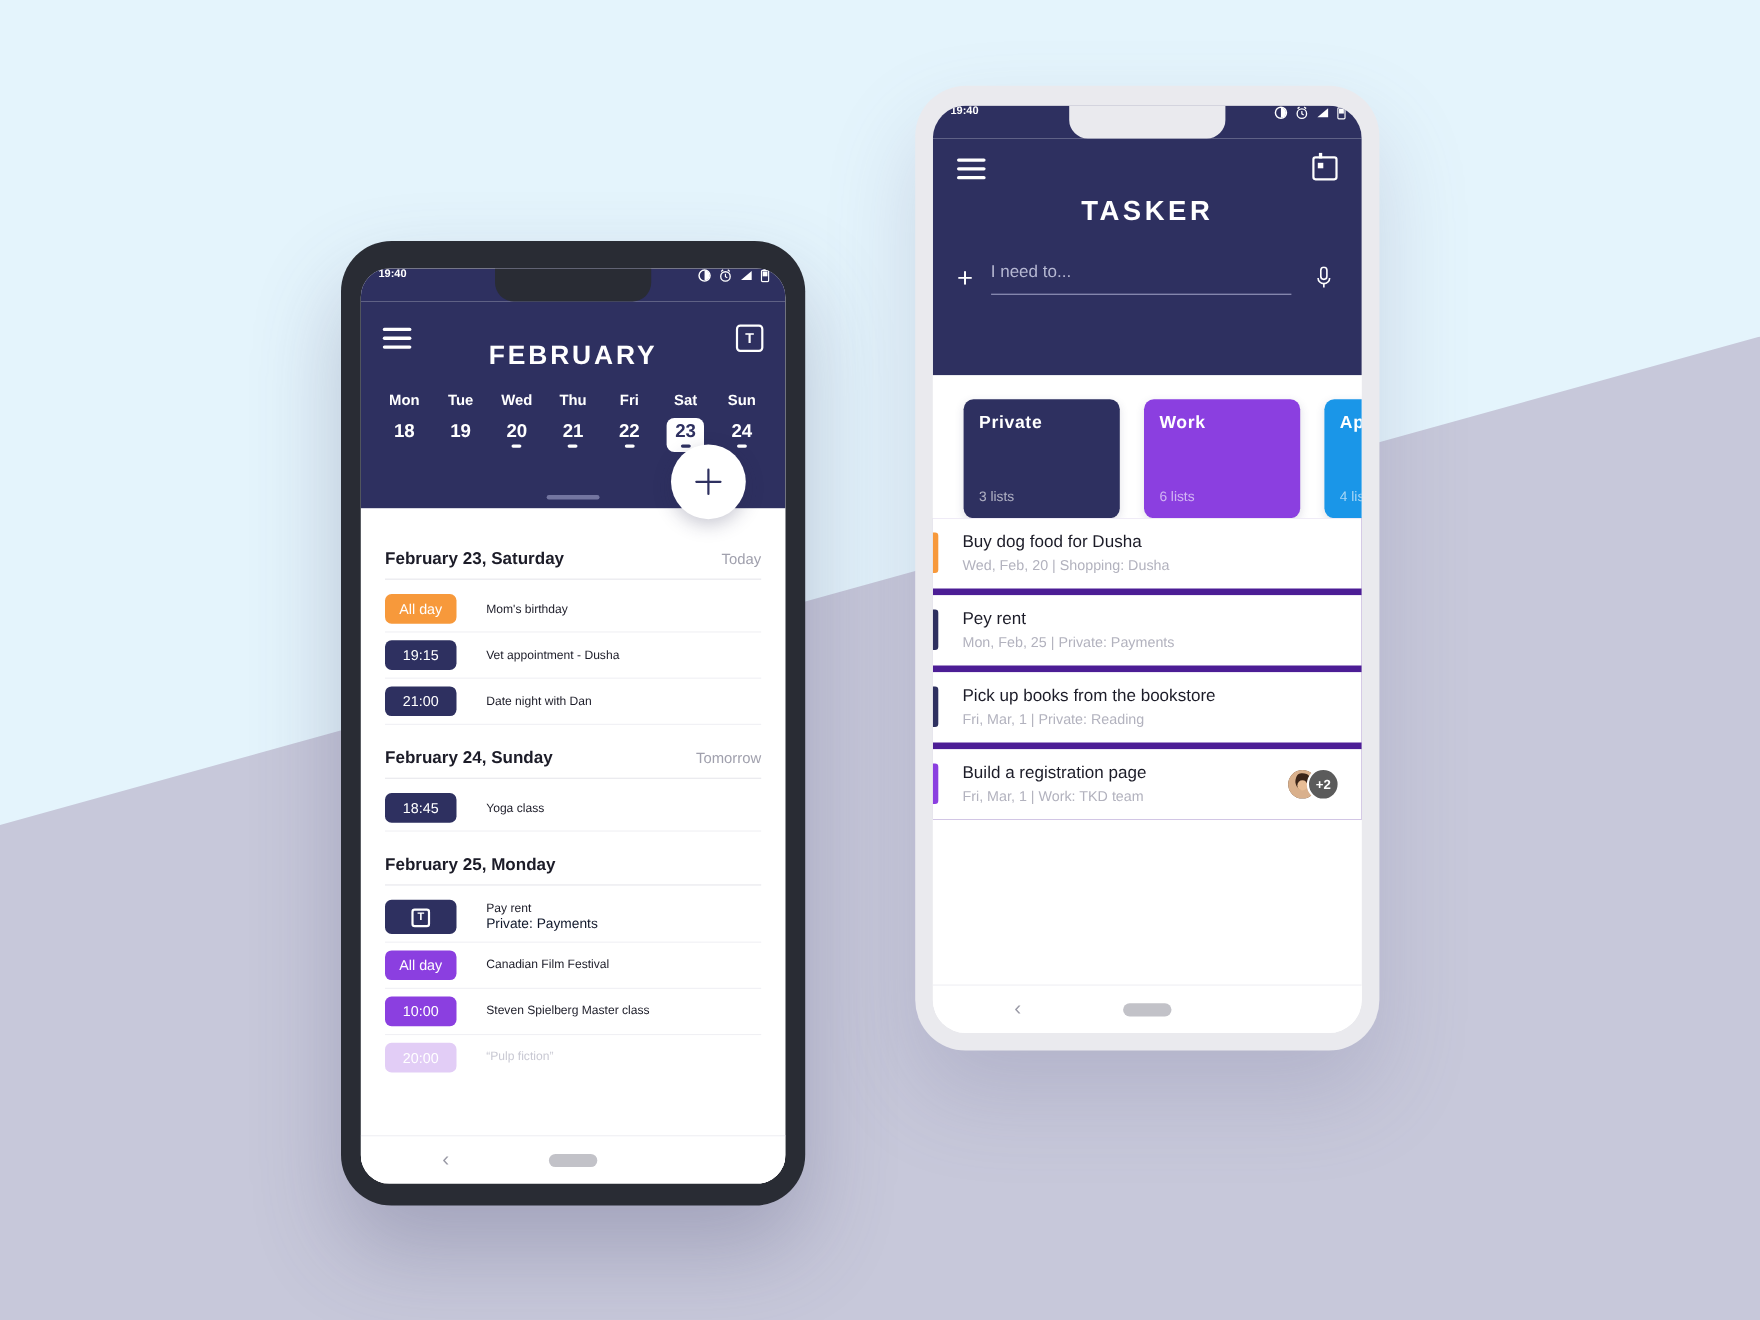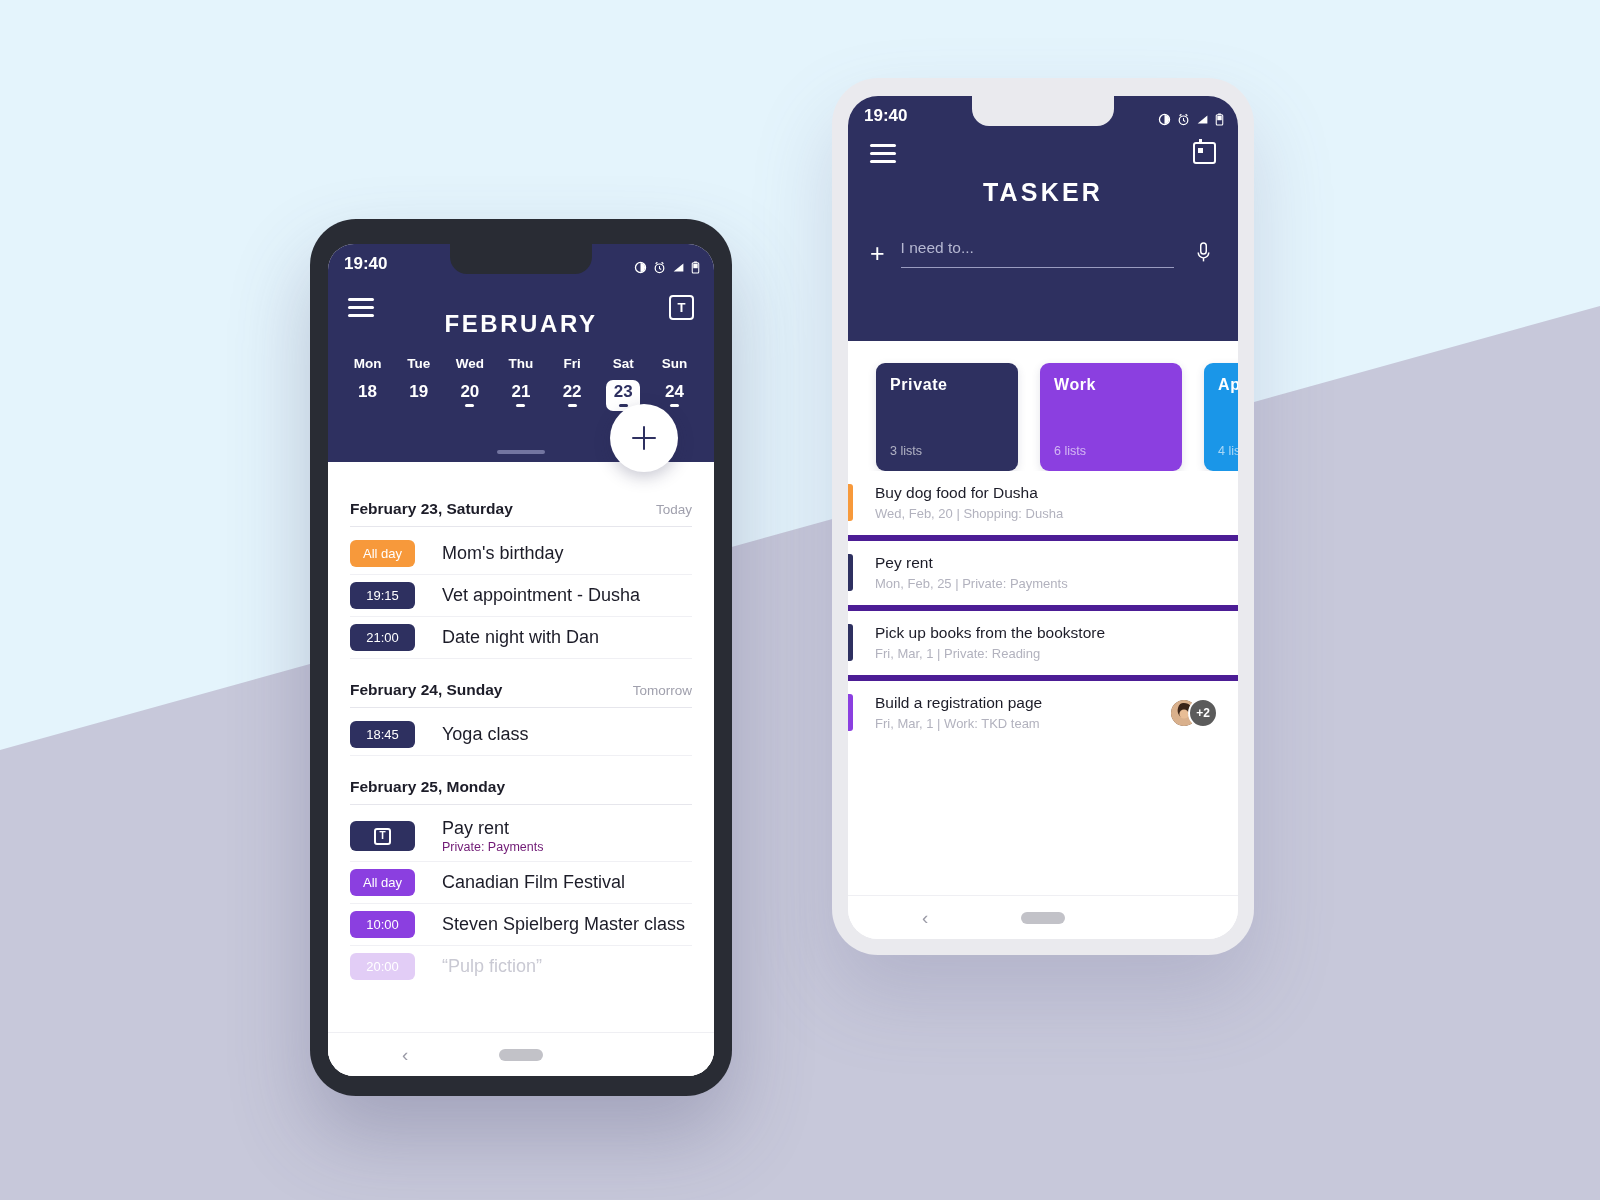--- a/index.html
+++ b/index.html
@@ -75,25 +75,25 @@
     z-index: 7;
   }
   #phone-left .notch { background: #292c34; }
   #phone-right .notch { background: #eaeaee; }
 
   
   .statusbar {
     position: relative;
     height: 30px;
     display: flex;
-    align-items: flex-end;
+    align-items: flex-start;
     justify-content: space-between;
     padding: 0 14px 0 16px;
     color: #ffffff;
-    font-size: 17px;
+    font-size: 10px;
     font-weight: bold;
     background: #2e3060;
     z-index: 6;
   }
   .status-icons { display: flex; align-items: center; gap: 6px; }
   .si { display: block; }
 
   
   .cal-header {
     position: relative;
@@ -218,23 +218,23 @@
   .chip.orange { background: #f7993b; }
   .chip.purple { background: #8b3fe0; }
   .chip.purple-pale { background: #e2cdf6; }
   .chip .mini-t {
     display: inline-flex; align-items: center; justify-content: center;
     width: 17px; height: 17px;
     border: 2px solid #fff; border-radius: 3px;
     font-size: 10px; font-weight: bold; line-height: 1;
   }
   .ev-text { margin-left: 27px; }
-  .ev-title { font-size: 18px; color: #1c1c28; }
+  .ev-title { font-size: 11px; color: #1c1c28; }
   .ev-title.pale { color: #c9c9d3; }
-  .ev-sub { font-size: 12.5px; color: #701a75; margin-top: 1px; }
+  .ev-sub { font-size: 12.5px; color: #0f172a; margin-top: 1px; }
 
   
   .navbar {
     position: absolute;
     left: 0; bottom: 0;
     width: 100%; height: 44px;
     background: #ffffff;
     border-top: 1px solid #efeff3;
     display: flex; align-items: center;
     z-index: 8;

